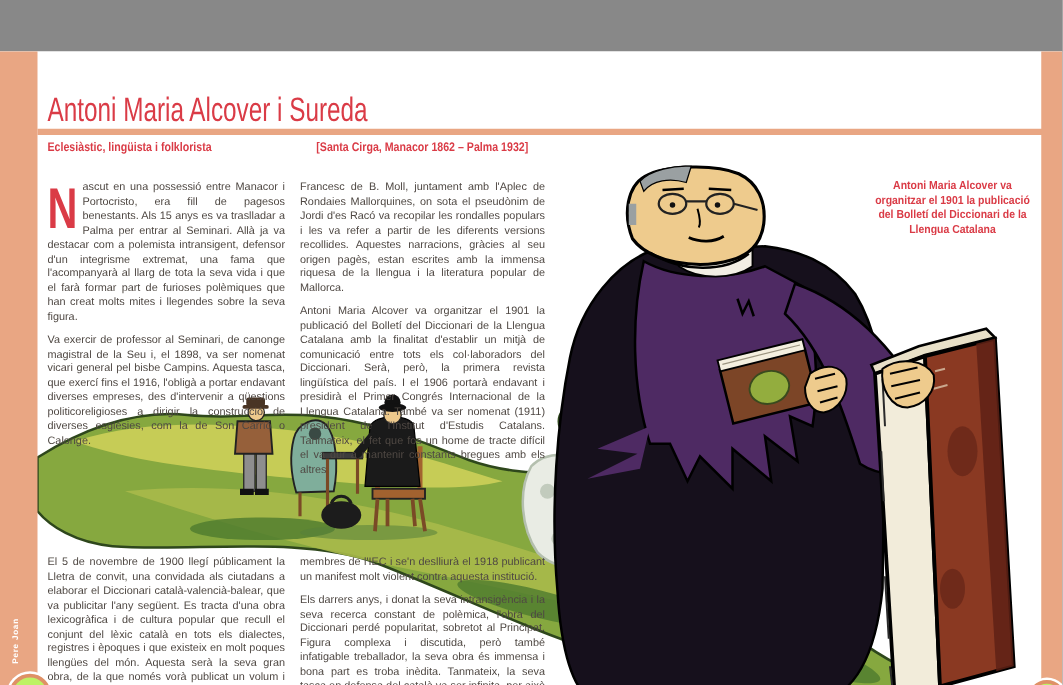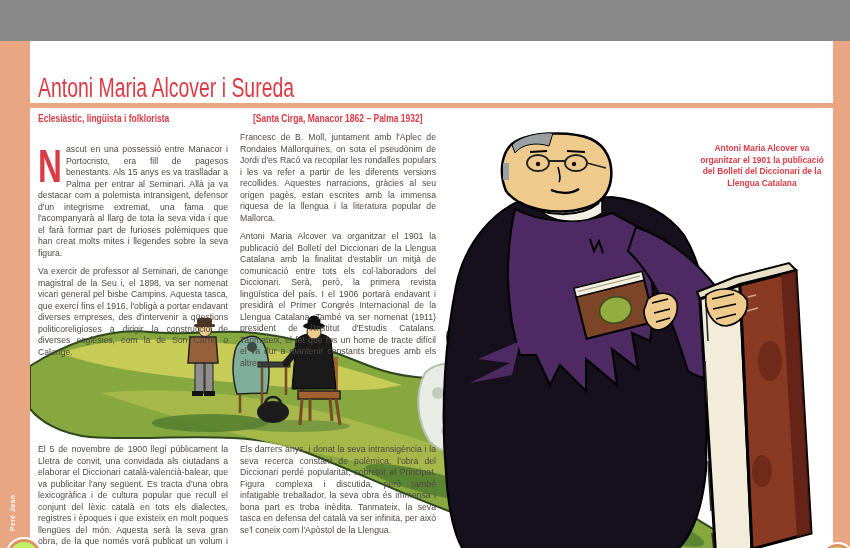--- a/index.html
+++ b/index.html
@@ -210,25 +210,26 @@
   <div class="dates">[Santa Cirga, Manacor 1862 – Palma 1932]</div>
 
   <div class="col" style="left:38px;top:103px;width:190px;">
     <p><span class="dropcap">N</span><span>ascut en una possessió entre Manacor i Portocristo, era fill de pagesos benestants. Als 15 anys es va traslladar a Palma per entrar al Seminari. Allà ja va destacar com a polemista intransigent, defensor d'un integrisme extremat, una fama que l'acompanyarà al llarg de tota la seva vida i que el farà formar part de furioses polèmiques que han creat molts mites i llegendes sobre la seva figura.</span></p>
     <p>Va exercir de professor al Seminari, de canonge magistral de la Seu i, el 1898, va ser nomenat vicari general pel bisbe Campins. Aquesta tasca, que exercí fins el 1916, l'obligà a portar endavant diverses empreses, des d'intervenir a qüestions politicoreligioses a dirigir la construcció de diverses esglésies, com la de Son Carrió o Calonge.</p>
   </div>
   <div class="col" style="left:38px;top:403px;width:190px;">
     <p>El 5 de novembre de 1900 llegí públicament la Lletra de convit, una convidada als ciutadans a elaborar el Diccionari català-valencià-balear, que va publicitar l'any següent. Es tracta d'una obra lexicogràfica i de cultura popular que recull el conjunt del lèxic català en tots els dialectes, registres i èpoques i que existeix en molt poques llengües del món. Aquesta serà la seva gran obra, de la que només vorà publicat un volum i que acabarà d'elaborar el seu fidel col·laborador</p>
   </div>
 
-  <div class="col" style="left:240px;top:91px;width:196px;">
+  <div class="col" style="left:240px;top:103px;width:196px;">
     <p>Francesc de B. Moll, juntament amb l'Aplec de Rondaies Mallorquines, on sota el pseudònim de Jordi d'es Racó va recopilar les rondalles populars i les va refer a partir de les diferents versions recollides. Aquestes narracions, gràcies al seu origen pagès, estan escrites amb la immensa riquesa de la llengua i la literatura popular de Mallorca.</p>
     <p>Antoni Maria Alcover va organitzar el 1901 la publicació del Bolletí del Diccionari de la Llengua Catalana amb la finalitat d'establir un mitjà de comunicació entre tots els col·laboradors del Diccionari. Serà, però, la primera revista lingüística del país. I el 1906 portarà endavant i presidirà el Primer Congrés Internacional de la Llengua Catalana. També va ser nomenat (1911) president de l'Institut d'Estudis Catalans. Tanmateix, el fet que fos un home de tracte difícil el va dur a mantenir constants bregues amb els altres</p>
   </div>
   <div class="col" style="left:240px;top:403px;width:196px;">
+    <p>membres de l'IEC i se'n deslliurà el 1918 publicant un manifest molt violent contra aquesta institució.</p>
     <p>Els darrers anys, i donat la seva intransigència i la seva recerca constant de polèmica, l'obra del Diccionari perdé popularitat, sobretot al Principat. Figura complexa i discutida, però també infatigable treballador, la seva obra és immensa i bona part es troba inèdita. Tanmateix, la seva tasca en defensa del català va ser infinita, per això se'l coneix com l'Apòstol de la Llengua.</p>
   </div>
 
   <div class="caption">Antoni Maria Alcover va organitzar el 1901 la publicació del Bolletí del Diccionari de la Llengua Catalana</div>
 
   <div class="pagenum pagenum-42">42</div>
   <div class="pagenum pagenum-43">43</div>
 
   <div class="credit">Pere Joan</div>
 

